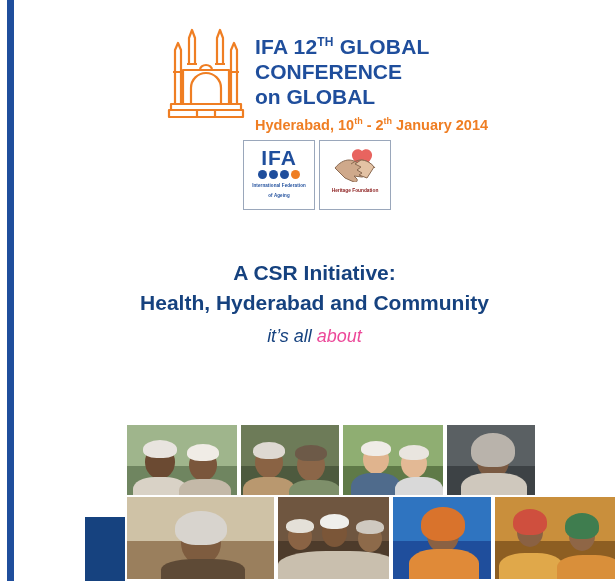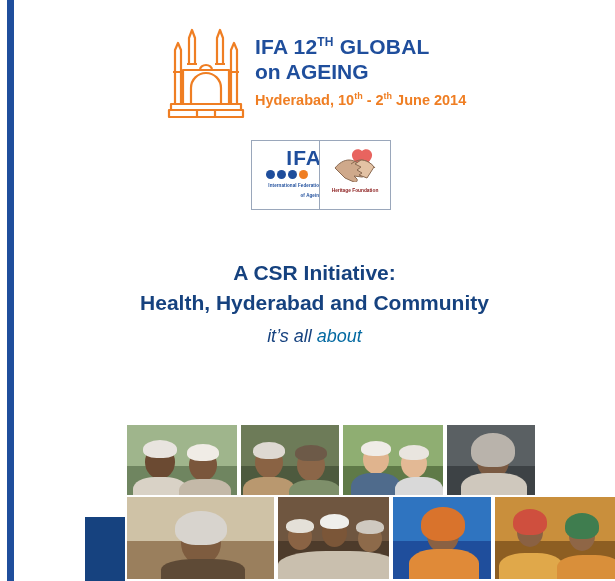--- a/index.html
+++ b/index.html
@@ -113,21 +113,21 @@
   .logo-box {
     position: absolute;
     top: 0;
     width: 72px;
     height: 70px;
     border: 1px solid #9aa7bb;
     background: #ffffff;
     box-sizing: border-box;
     text-align: center;
   }
-  .logo-ifa { left: 16px; text-align: right; }
+  .logo-ifa { left: 8px; }
   .logo-hf  { left: 84px; }
 
   .ifa-word {
     margin-top: 6px;
     font-size: 21px;
     font-weight: bold;
     color: #1f4e9c;
     letter-spacing: 1px;
     line-height: 22px;
   }
@@ -190,21 +190,21 @@
     position: absolute;
     left: 0;
     top: 326px;
     width: 615px;
     text-align: center;
     font-size: 18px;
     font-style: italic;
     color: #16427f;
   }
   .tagline .about {
-    color: #0369a1;
+    color: #ec4899;
   }
   .values {
     position: absolute;
     left: 0;
     top: 351px;
     width: 615px;
     text-align: center;
     font-size: 12.5px;
     font-style: italic;
     color: #3a4a63;
@@ -306,23 +306,24 @@
           <path d="M33 46 a6 5 0 0 1 12 0"></path>
         </g>
       </svg>
     </div>
 
     <div class="title-block">
       <div class="title-line1">
         <span>IFA 12</span><span class="sup">TH</span>
         <span>GLOBAL</span>
       </div>
-      <div class="title-line3">on AGEING</div>
+      <div class="title-line2">CONFERENCE</div>
+      <div class="title-line3">on GLOBAL</div>
       <div class="subtitle">
-        <span>Hyderabad, 10</span><span class="sup">th</span><span> - 2</span><span class="sup">th</span><span> June 2014</span>
+        <span>Hyderabad, 10</span><span class="sup">th</span><span> - 2</span><span class="sup">th</span><span> January 2014</span>
       </div>
     </div>
   </div>
 
   <div class="logos">
 
     <div class="logo-box logo-ifa">
       <div class="ifa-word">IFA</div>
       <div class="ifa-dots">
         <i></i>

